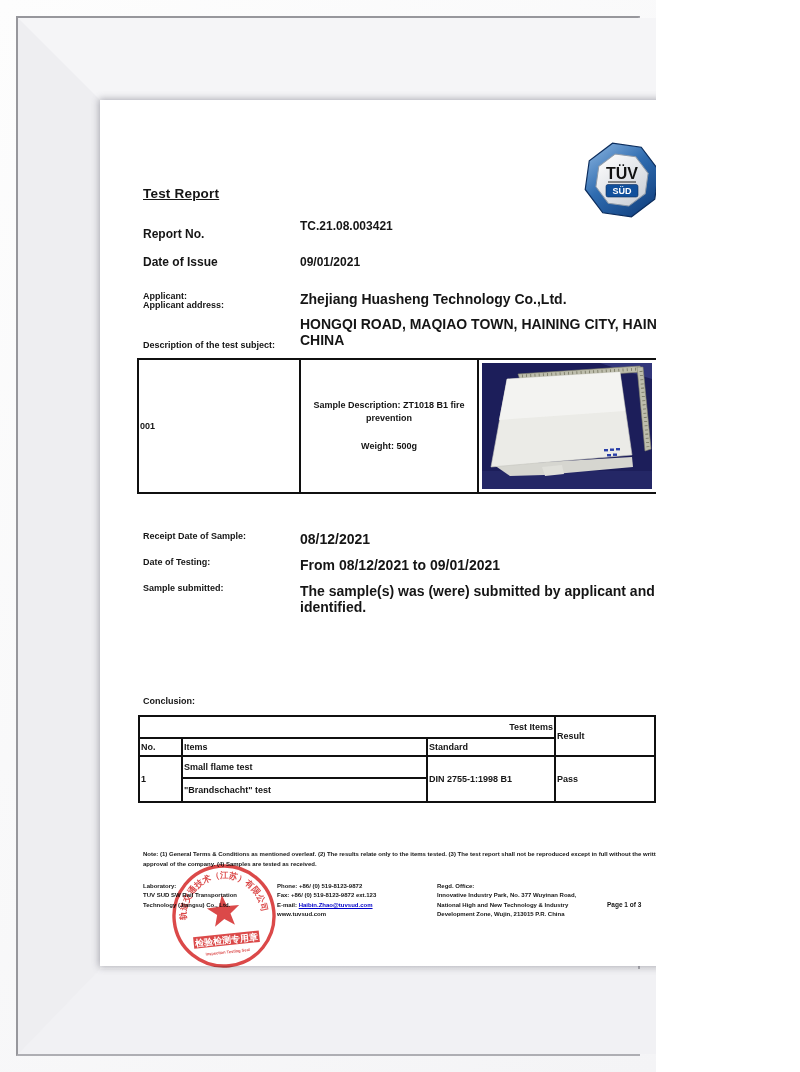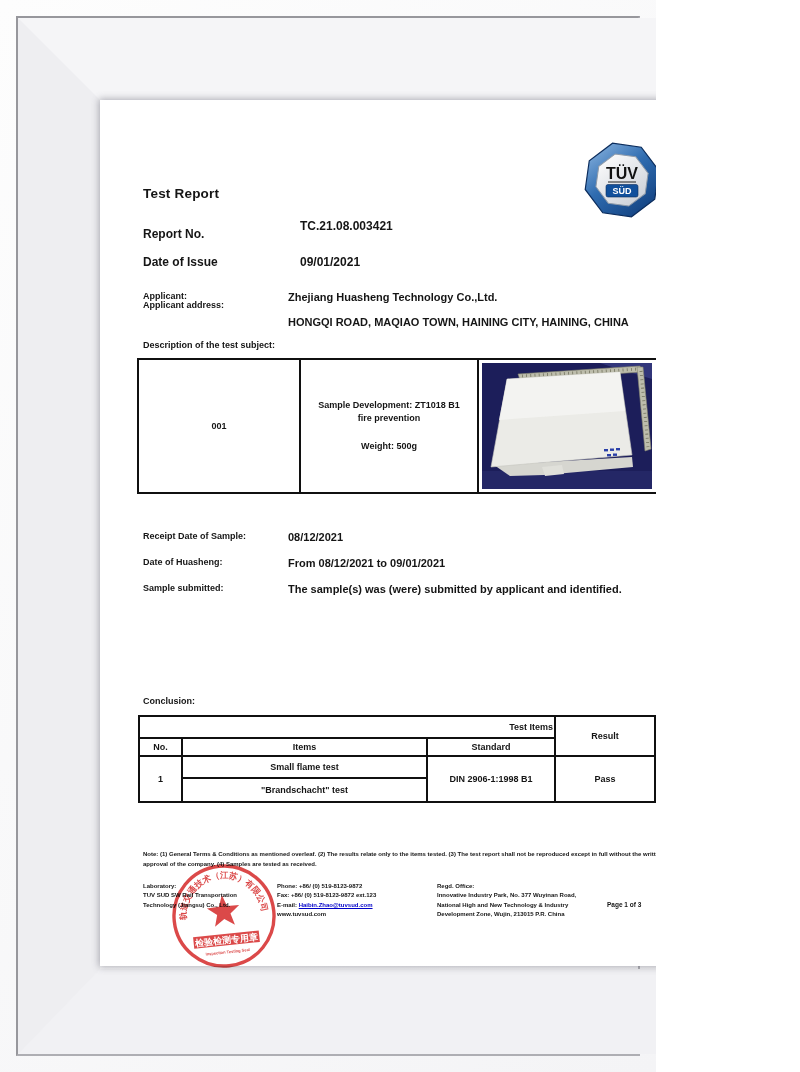--- a/index.html
+++ b/index.html
@@ -25,40 +25,40 @@
     border-color:#f5f5f7 #e9e9ec #f1f1f4 #eeeef1;
   }
   
   .page{
     position:absolute;left:100px;top:100px;width:602px;height:866px;
     background:#ffffff;color:#151515;
     box-shadow:0 0 7px 1px rgba(80,80,95,.45);
     font-weight:bold;
   }
   .abs{position:absolute;}
-  .title{left:43px;top:86px;font-size:13.5px;letter-spacing:.2px;}
+  .title{left:43px;top:86px;font-size:13.5px;letter-spacing:.2px;text-decoration:underline;}
   .kv12 .k{position:absolute;left:43px;font-size:12px;}
   .kv12 .v{position:absolute;left:200px;font-size:12px;}
   .kv9 .k{position:absolute;left:43px;font-size:9px;}
-  .kv9 .v{position:absolute;left:188px;font-size:11px;}
+  .kv9 .v{position:absolute;left:200px;font-size:14px;}
   .subject-heading{left:43px;top:240px;font-size:9px;}
   
   table{border-collapse:collapse;}
   .sample-table{position:absolute;left:37px;top:258px;}
   .sample-table td,.sample-table th{border:2px solid #101010;font-size:9px;color:#151515;}
   .sample-table th{height:21px;text-align:center;font-weight:bold;}
   .sample-table .desc-cell{text-align:center;vertical-align:middle;padding:4px 10px;line-height:1.45;}
   .sample-table .desc-cell .d2{margin-top:14px;}
   .sample-table .photo-cell{padding:3px;vertical-align:middle;}
   .sample-table .photo-cell svg{display:block;}
-  .sample-table .sample-cell{text-align:center;vertical-align:middle;}
+  .sample-table .sample-cell{vertical-align:middle;}
   
   .conclusion-heading{left:43px;top:596px;font-size:9px;}
   .conclusion-table{position:absolute;left:38px;top:615px;}
-  .conclusion-table td{border:2px solid #101010;font-size:9px;text-align:center;vertical-align:middle;font-weight:bold;}
+  .conclusion-table td{border:2px solid #101010;font-size:9px;text-align:left;vertical-align:middle;font-weight:bold;}
   .conclusion-table .left{text-align:right;padding-left:6px;}
   
   .note{left:43px;top:750px;width:522px;font-size:6px;line-height:1.65;font-weight:bold;}
   .fcol{font-size:6px;line-height:1.55;font-weight:bold;}
   .lab-col{left:43px;top:782px;width:128px;}
   .contact-col{left:177px;top:782px;width:155px;}
   .office-col{left:337px;top:782px;width:164px;}
   .page-indicator{left:507px;top:800px;font-size:6.5px;}
   .email-link{color:#0000c8;text-decoration:underline;}
   
@@ -121,21 +121,21 @@
     <table class="sample-table">
       <colgroup>
           <col style="width:162px">
           <col style="width:178px">
           <col style="width:180px">
         </colgroup>
       <tbody>
       <tr style="height:134px">
         <td class="sample-cell">001</td>
         <td class="desc-cell">
-          <div class="d1">Sample Development: ZT1018 B1 fire prevention</div>
+          <div class="d1">Sample Description: ZT1018 B1 fire prevention</div>
           <div class="d2">Weight: 500g</div>
         </td>
         <td class="photo-cell">
           <svg width="170" height="126" viewBox="0 0 170 126">
             <rect x="0" y="0" width="170" height="126" fill="#1c1e5a"></rect>
             <polygon points="118,0 170,0 170,16 130,4" fill="#3a3f86" opacity="0.75"></polygon>
             <rect x="0" y="108" width="170" height="18" fill="#2a2d6e" opacity="0.6"></rect>
 
             <polygon points="36,11 158,3 160,9 38,17" fill="#bdbdac" stroke="#84846f" stroke-width="0.6"></polygon>
             <line x1="40" y1="13" x2="156" y2="6" stroke="#55553f" stroke-width="3" stroke-dasharray="0.8 3.4" opacity="0.7"></line>
@@ -157,21 +157,21 @@
             </g>
           </svg>
         </td>
       </tr>
     </tbody>
       </table>
 
     <div class="kv9">
       <span class="k abs" style="top:431px">Receipt Date of Sample:</span>
       <span class="v abs" style="top:431px">08/12/2021</span>
-      <span class="k abs" style="top:457px">Date of Huasheng:</span>
+      <span class="k abs" style="top:457px">Date of Testing:</span>
       <span class="v abs" style="top:457px">From 08/12/2021 to 09/01/2021</span>
       <span class="k abs" style="top:483px">Sample submitted:</span>
       <span class="v abs" style="top:483px">The sample(s) was (were) submitted by applicant and identified.</span>
     </div>
 
     <div class="abs conclusion-heading">Conclusion:</div>
 
     <table class="conclusion-table">
       <colgroup>
           <col style="width:43px">
@@ -185,21 +185,21 @@
         <td rowspan="2">Result</td>
       </tr>
       <tr style="height:18px">
         <td>No.</td>
         <td>Items</td>
         <td>Standard</td>
       </tr>
       <tr style="height:22px">
         <td rowspan="2">1</td>
         <td>Small flame test</td>
-        <td rowspan="2">DIN 2906-1:1998 B1</td>
+        <td rowspan="2">DIN 2755-1:1998 B1</td>
         <td rowspan="2">Pass</td>
       </tr>
       <tr style="height:24px">
         <td>"Brandschacht" test</td>
       </tr>
     </tbody>
       </table>
 
     <div class="abs note">Note: (1) General Terms &amp; Conditions as mentioned overleaf. (2) The results relate only to the items tested. (3) The test report shall not be reproduced except in full without the written approval of the company. (4) Samples are tested as received.</div>
 

